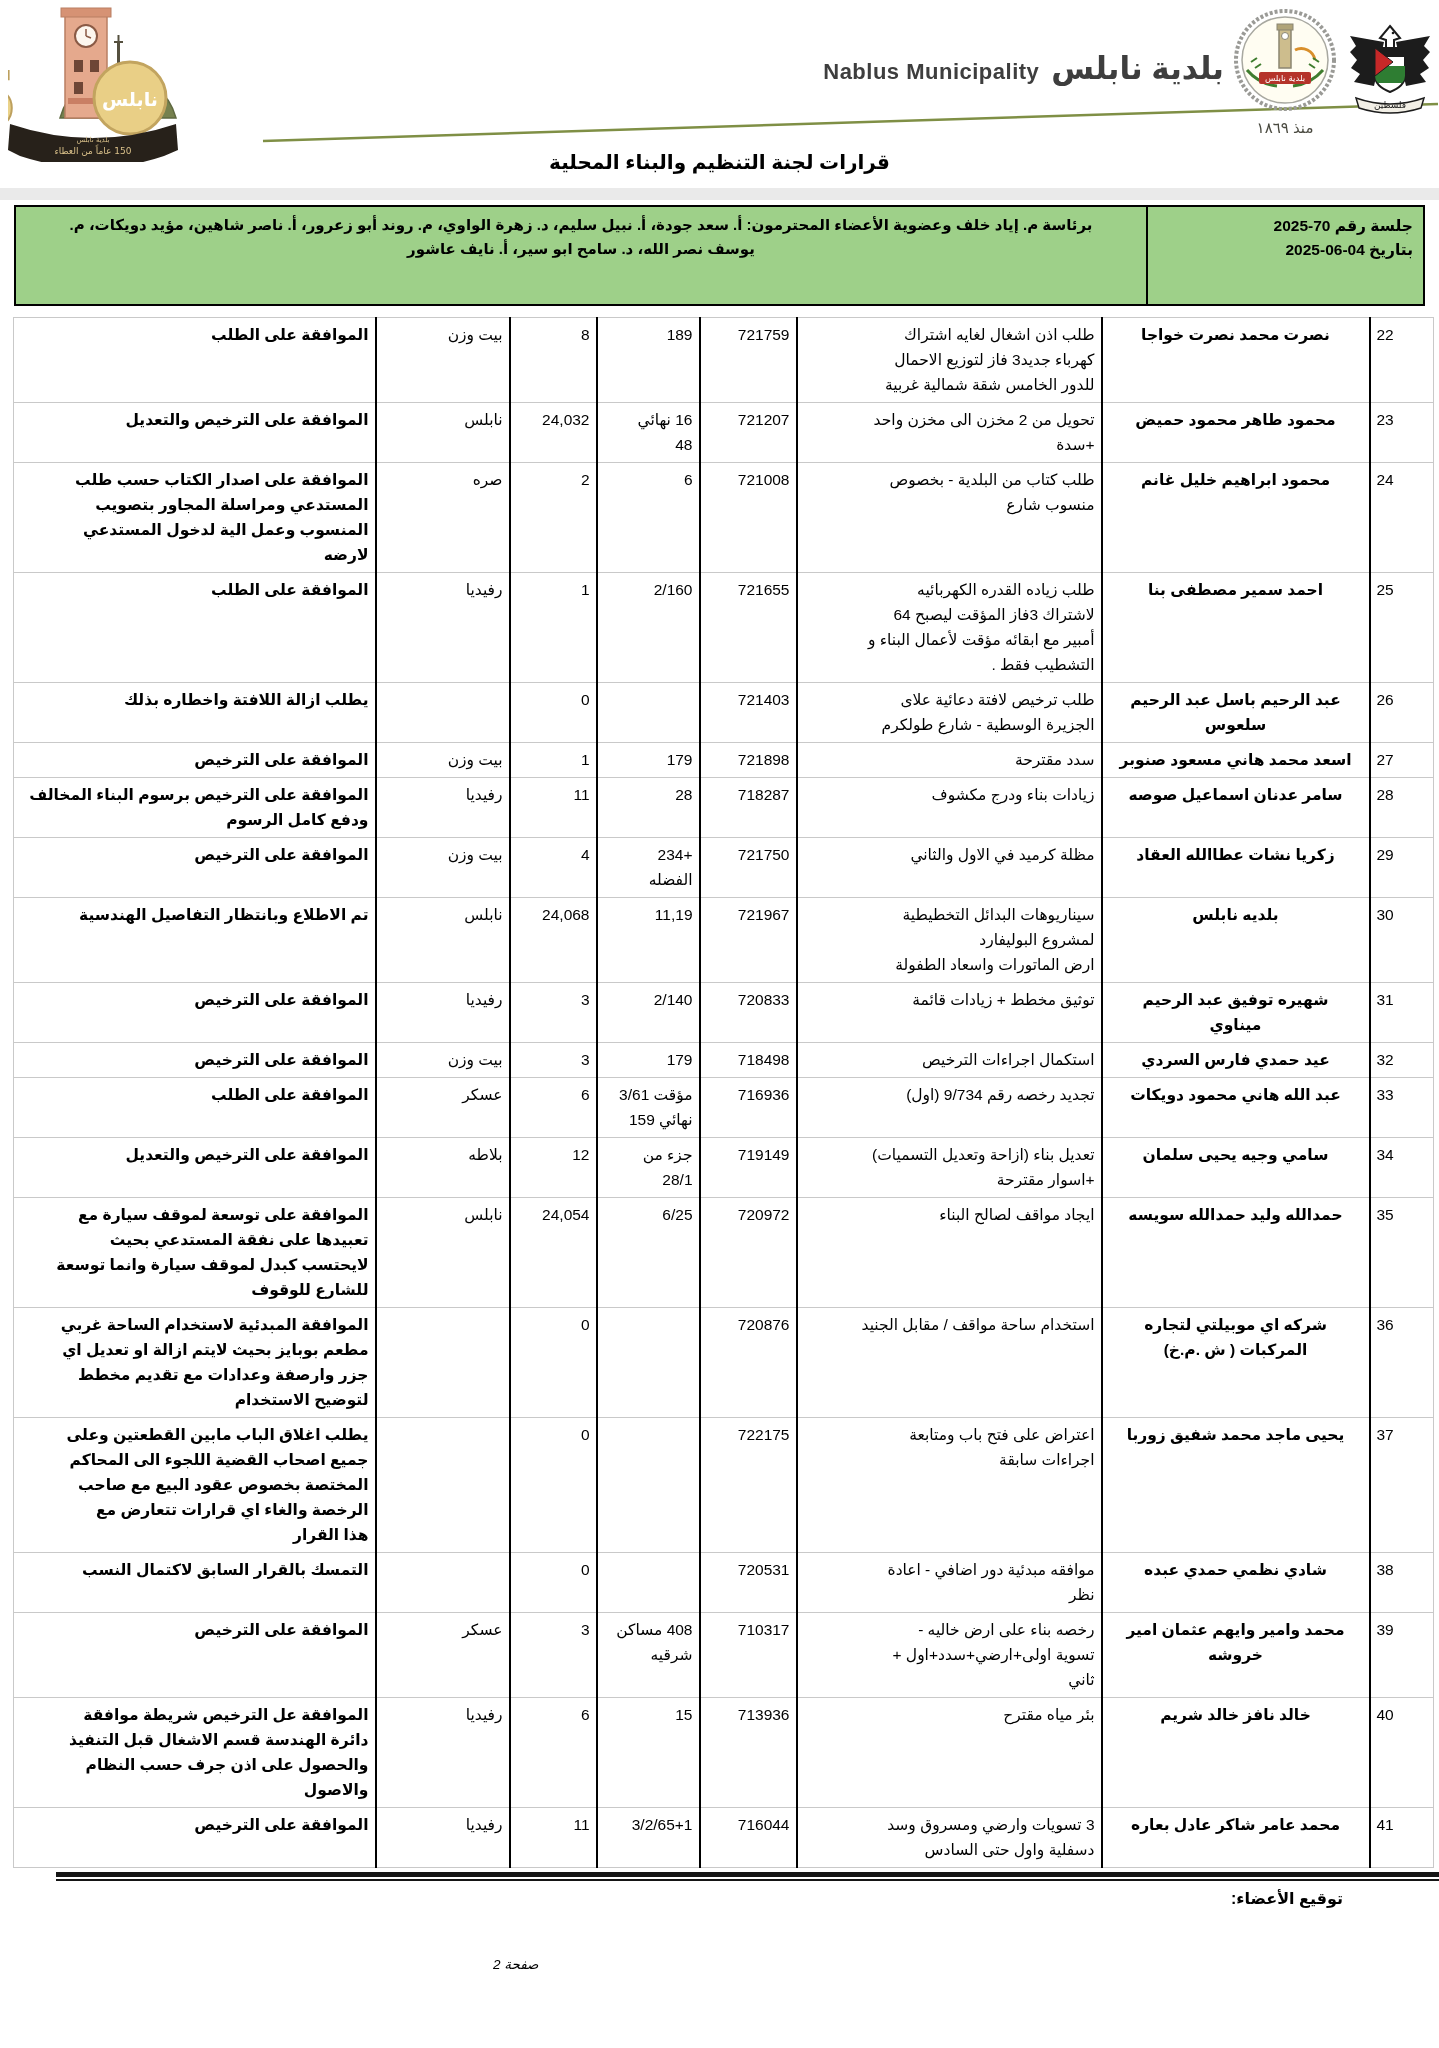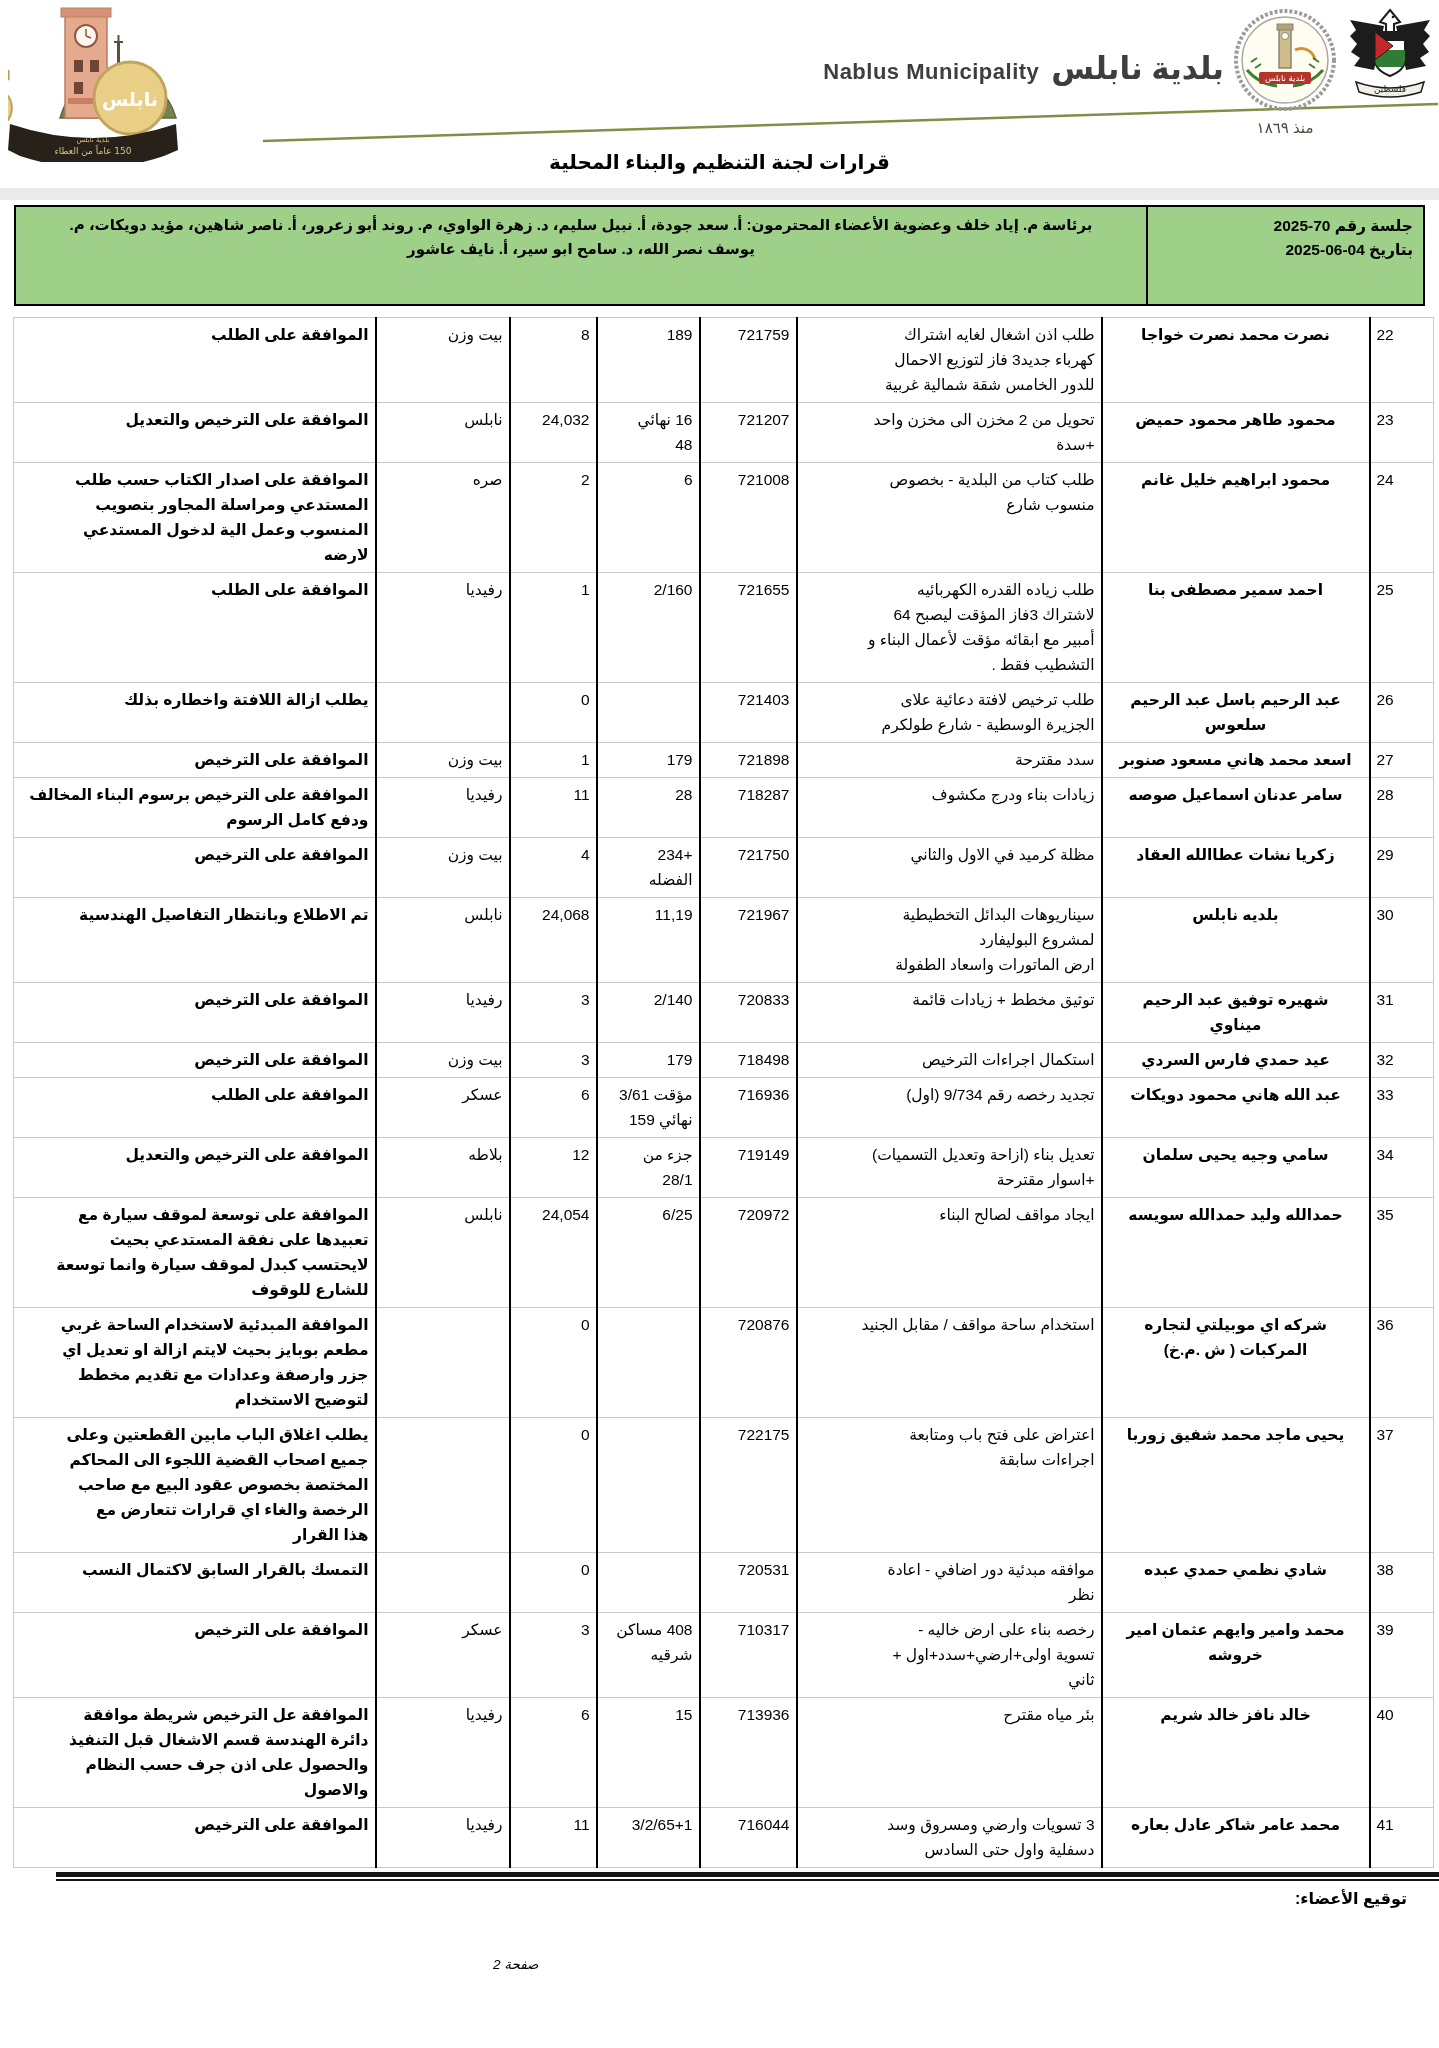--- a/index.html
+++ b/index.html
@@ -16,21 +16,21 @@
     background:#ffffff;overflow:hidden;direction:rtl;
     font-family:"Liberation Sans","DejaVu Sans",sans-serif;color:var(--ink);
   }
   
   .logo150{position:absolute;top:4px;left:8px;width:170px;height:158px;}
   .brand{position:absolute;top:50px;right:215px;display:flex;direction:rtl;align-items:baseline;gap:12px;white-space:nowrap;}
   .brand .ar{font-size:31px;font-weight:bold;color:var(--brand_gray);}
   .brand .en{font-size:22px;font-weight:bold;color:var(--brand_gray);letter-spacing:.5px;}
   .seal-wrap{position:absolute;top:8px;right:100px;width:108px;text-align:center;}
   .seal-caption{font-size:15px;color:#4a4a40;margin-top:3px;}
-  .eagle-wrap{position:absolute;top:8px;right:6px;width:86px;text-align:center;}
+  .eagle-wrap{position:absolute;top:24px;right:6px;width:86px;text-align:center;}
   .hdr-diag{position:absolute;top:0;left:0;width:1439px;height:165px;pointer-events:none;}
   .doc-title{position:absolute;top:150px;left:0;width:100%;text-align:center;font-size:20px;font-weight:bold;}
   .gray-strip{position:absolute;top:188px;left:0;width:1439px;height:12px;background:#eaeaea;}
   
   .session-bar{
     position:absolute;top:205px;right:14px;width:1411px;height:101px;
     background:var(--bar_green);border:2px solid #000;display:flex;direction:rtl;
   }
   .session-cell{width:277px;border-left:2px solid #000;padding:7px 10px;text-align:right;font-weight:bold;font-size:15.5px;line-height:1.55;}
   .members-cell{flex:1;padding:6px 14px;text-align:center;font-weight:bold;font-size:15px;line-height:1.6;}
@@ -48,21 +48,21 @@
   td.c-num{border-left:2px solid #000;border-right:1px solid var(--line_gray);text-align:left;direction:ltr;padding-left:3px;}
   td.c-name{border-left:2px solid #000;text-align:center;font-weight:bold;}
   td.c-subject{border-left:2px solid #000;text-align:right;padding-left:42px;}
   td.c-reqno{border-left:2px solid #000;text-align:right;padding-left:3px;}
   td.c-parcel{border-left:2px solid #000;text-align:right;padding-left:8px;}
   td.c-basin{border-left:2px solid #000;text-align:right;}
   td.c-area{border-left:2px solid #000;text-align:right;padding-left:10px;}
   td.c-decision{border-left:1px solid var(--line_gray);text-align:right;font-weight:bold;padding-left:66px;padding-right:8px;}
   
   .double-line{margin:4px 0 0 47px;width:1383px;height:9px;border-top:5px solid #151515;border-bottom:2px solid #151515;}
-  .signature{margin-top:8px;text-align:right;padding-left:0;padding-right:32px;font-weight:bold;font-size:16px;}
+  .signature{margin-top:8px;text-align:right;padding-left:0;padding-right:96px;font-weight:bold;font-size:16px;}
   .page-num{position:absolute;top:1956px;left:493px;font-size:13.5px;font-style:italic;direction:rtl;}
 </style>
 </head>
 <body>
 
 <div class="page">
 
   <svg class="hdr-diag" viewBox="0 0 1439 165" aria-hidden="true">
     <line x1="263" y1="141" x2="1438" y2="104" stroke="#7f8f45" stroke-width="2.5"></line>
   </svg>

